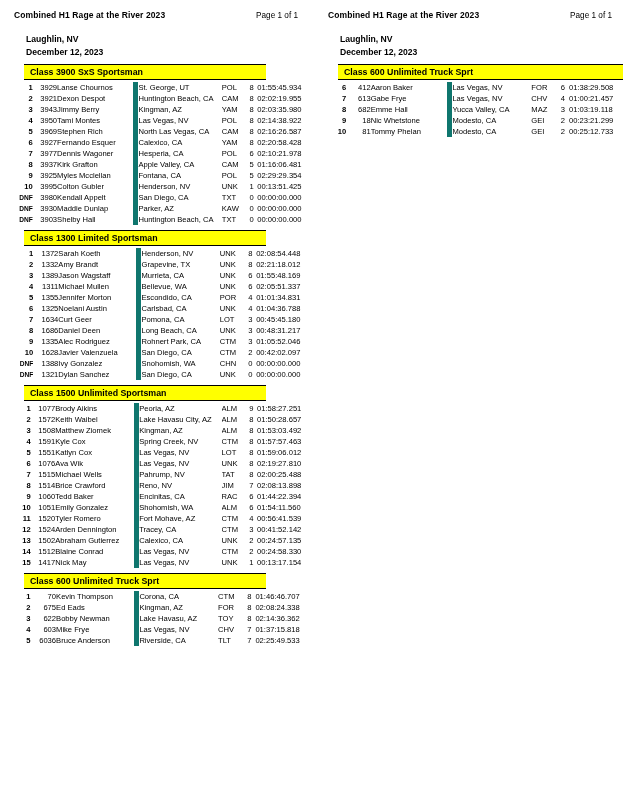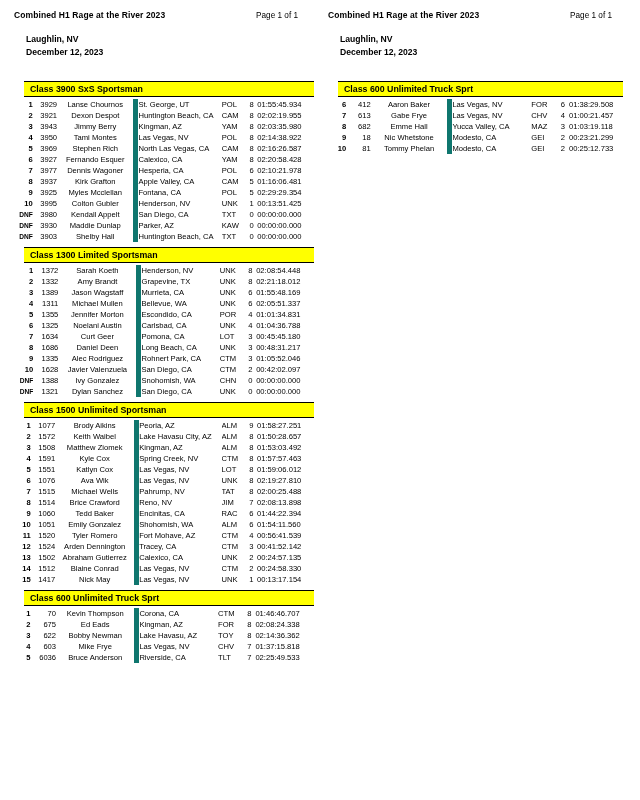--- a/index.html
+++ b/index.html
@@ -34,51 +34,51 @@
   .loc {
     font-size: 8.6px;
     font-weight: bold;
     padding-left: 14px;
     margin-bottom: 3px;
   }
   .dateline {
     font-size: 8.6px;
     font-weight: bold;
     padding-left: 14px;
-    margin-bottom: 24px;
+    margin-bottom: 7px;
   }
   .class-block { margin-bottom: 5px; }
   .class-title {
     background: #ffff00;
     font-size: 8.8px;
     font-weight: bold;
     padding: 2px 4px 2px 6px;
     margin-left: 12px;
     margin-bottom: 2px;
-    width: 290px;
+    width: 242px;
     border: 1px solid #000;
     border-left: none;
     border-right: none;
   }
   .col-right .class-title { width: 285px; }
   table.results {
     border-collapse: collapse;
     font-size: 7.6px;
     width: 100%;
   }
   table.results td {
     padding: 1px 0 1px 0;
     vertical-align: baseline;
     white-space: nowrap;
     overflow: hidden;
   }
   td.pos { width: 26px; text-align: right; padding-right: 4px; font-weight: bold; }
   td.pos.dnf { font-weight: bold; font-size: 6.6px; letter-spacing: 0; }
   td.num { width: 30px; text-align: right; padding-right: 5px; margin-top: 36px; }
-  td.name { width: 92px; text-align: center; }
+  td.name { width: 92px; text-align: left; }
   td.city { width: 92px; text-align: left; border-left: 5px solid #0f766e; padding-left: 4px; }
   td.team { width: 30px; text-align: left; padding-left: 3px; }
   td.laps { width: 16px; text-align: center; }
   td.time { width: 66px; text-align: left; padding-left: 7px; }
 </style>
 </head>
 <body>
 
 <div class="page">
 

